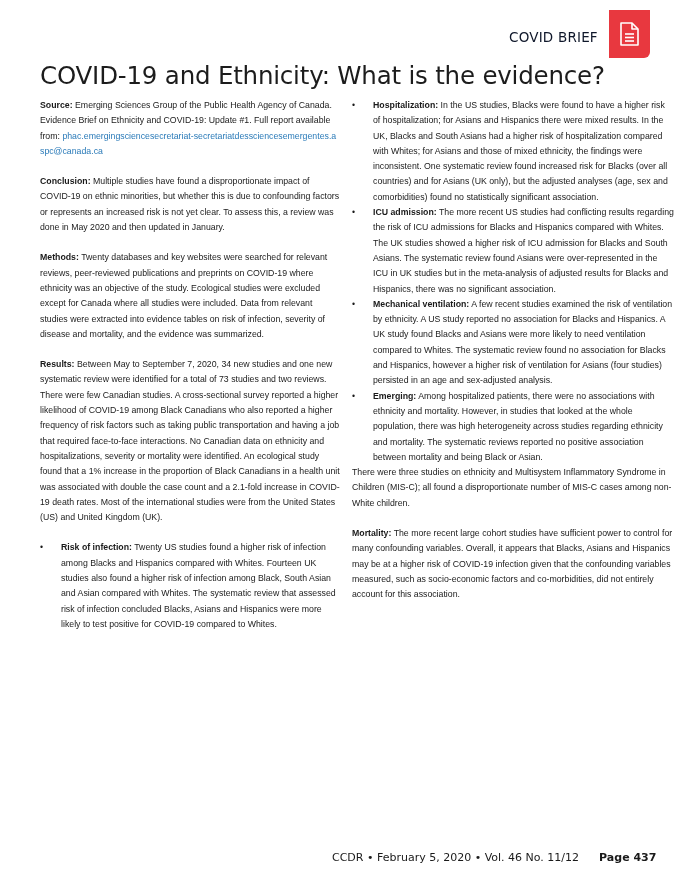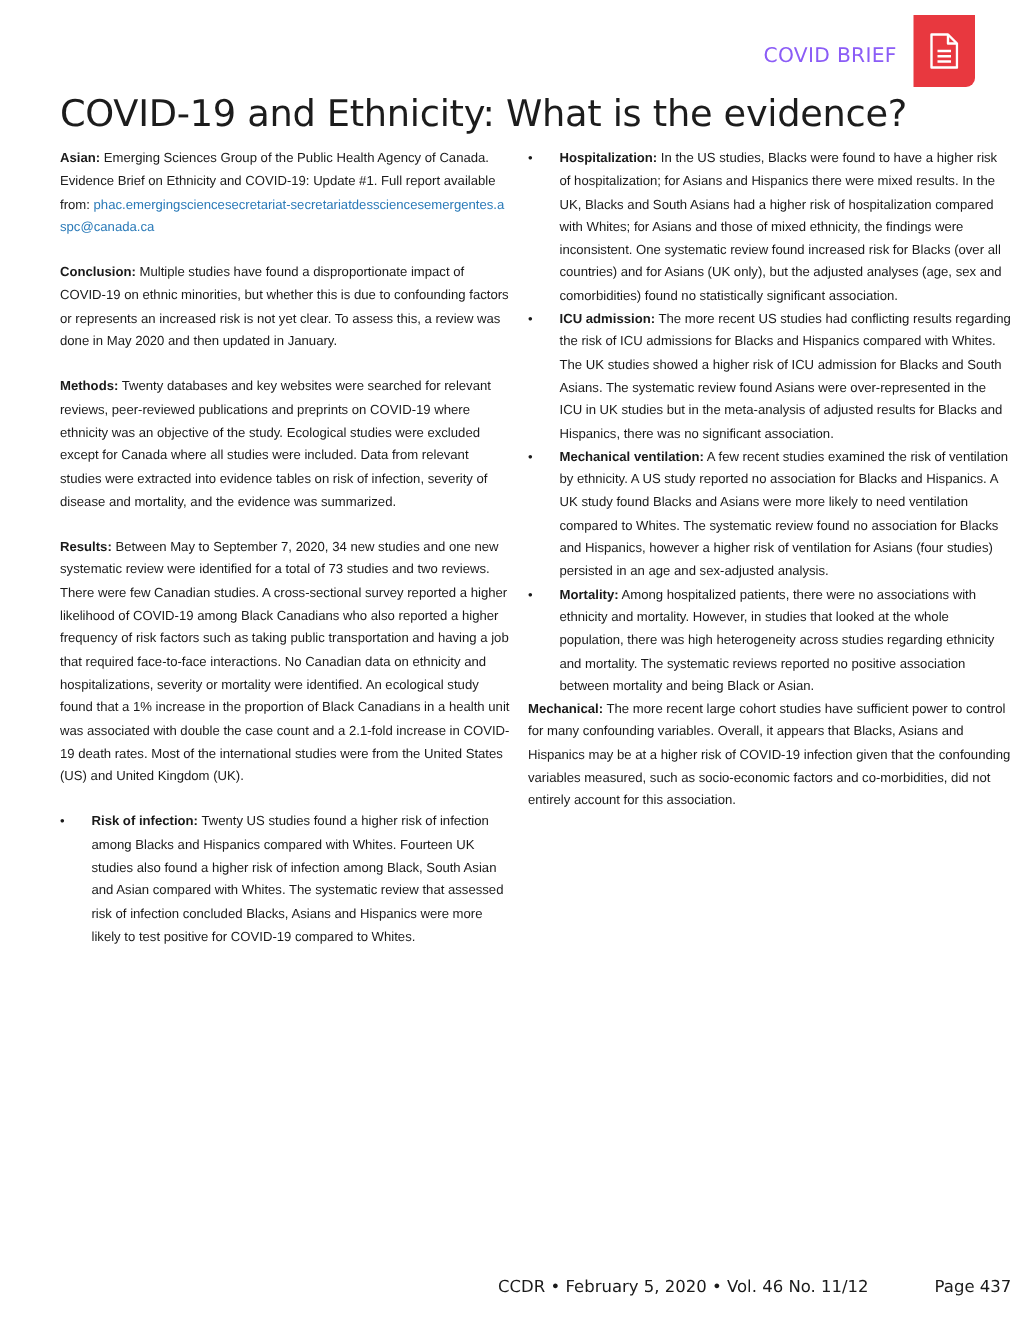--- a/index.html
+++ b/index.html
@@ -3,21 +3,21 @@
   <meta charset="utf-8">
   <style>
     html, body { margin: 0; padding: 0; background: #ffffff; }
     body {
       width: 690px; height: 893px; position: relative; overflow: hidden;
       font-family: "Liberation Sans", "DejaVu Sans", sans-serif;
       color: #1a1a1a;
     }
     .header-label {
       position: absolute; left: 509px; top: 29px;
-      font-size: 13.5px; letter-spacing: 0.2px; color: #8b5cf6;
+      font-size: 13.5px; letter-spacing: 0.2px; color: #0f172a;
       font-family: "DejaVu Sans", sans-serif;
     }
     .header-icon {
       position: absolute; left: 609px; top: 10px; width: 41px; height: 48px;
       background: #e8383f; border-bottom-right-radius: 6px;
     }
     .header-icon svg { position: absolute; left: 11px; top: 12px; }
     .title {
       position: absolute; left: 40px; top: 61px;
       font-size: 24.5px; font-weight: normal; color: #1c1c1c; margin: 0;
@@ -29,41 +29,41 @@
     .para { margin: 0 0 15px 0; }
     .para b, .bullet b { font-weight: bold; }
     .link { color: #2a7ab8; text-align: center; }
     .bullets { margin: 0; padding: 0; list-style: none; }
     .bullet { position: relative; padding-left: 21px; margin: 0; }
     .bullet .dot { position: absolute; left: 0; top: 0; }
     .footer {
       position: absolute; left: 332px; top: 851px; font-size: 11px; color: #1a1a1a;
       font-family: "DejaVu Sans", sans-serif;
     }
-    .footer .page { margin-left: 44px; }
+    .footer .page { margin-left: 20px; font-weight: bold; }
   </style>
 </head>
 <body>
 
 <div class="header-label">COVID BRIEF</div>
 <div class="header-icon">
   <svg width="19" height="24" viewBox="0 0 19 24">
     <path d="M1 1 H12 L18 7 V23 H1 Z" fill="none" stroke="#ffffff" stroke-width="1.6" stroke-linejoin="round"></path>
     <path d="M12 1 V7 H18" fill="none" stroke="#ffffff" stroke-width="1.6" stroke-linejoin="round"></path>
     <line x1="5" y1="12" x2="14" y2="12" stroke="#ffffff" stroke-width="1.6"></line>
     <line x1="5" y1="15.5" x2="14" y2="15.5" stroke="#ffffff" stroke-width="1.6"></line>
     <line x1="5" y1="19" x2="14" y2="19" stroke="#ffffff" stroke-width="1.6"></line>
   </svg>
 </div>
 
 <h1 class="title">COVID-19 and Ethnicity: What is the evidence?</h1>
 
 <div class="col col-left">
   <p class="para">
-    <b>Asian:</b><span> Emerging Sciences Group of the Public Health Agency of Canada. Evidence Brief on Ethnicity and COVID-19: Update #1. Full report available from: </span><span class="link" style="word-break: break-all;">phac.emergingsciencesecretariat-secretariatdessciencesemergentes.aspc@canada.ca</span>
+    <b>Source:</b><span> Emerging Sciences Group of the Public Health Agency of Canada. Evidence Brief on Ethnicity and COVID-19: Update #1. Full report available from: </span><span class="link" style="word-break: break-all;">phac.emergingsciencesecretariat-secretariatdessciencesemergentes.aspc@canada.ca</span>
   </p>
   <p class="para">
     <b>Conclusion:</b><span> Multiple studies have found a disproportionate impact of COVID-19 on ethnic minorities, but whether this is due to confounding factors or represents an increased risk is not yet clear. To assess this, a review was done in May 2020 and then updated in January.</span>
   </p>
   <p class="para">
     <b>Methods:</b><span> Twenty databases and key websites were searched for relevant reviews, peer-reviewed publications and preprints on COVID-19 where ethnicity was an objective of the study. Ecological studies were excluded except for Canada where all studies were included. Data from relevant studies were extracted into evidence tables on risk of infection, severity of disease and mortality, and the evidence was summarized.</span>
   </p>
   <p class="para">
     <b>Results:</b><span> Between May to September 7, 2020, 34 new studies and one new systematic review were identified for a total of 73 studies and two reviews. There were few Canadian studies. A cross-sectional survey reported a higher likelihood of COVID-19 among Black Canadians who also reported a higher frequency of risk factors such as taking public transportation and having a job that required face-to-face interactions. No Canadian data on ethnicity and hospitalizations, severity or mortality were identified. An ecological study found that a 1% increase in the proportion of Black Canadians in a health unit was associated with double the case count and a 2.1-fold increase in COVID-19 death rates. Most of the international studies were from the United States (US) and United Kingdom (UK).</span>
   </p>
@@ -84,23 +84,24 @@
     <li class="bullet">
       <span class="dot">•</span>
       <b>ICU admission:</b><span> The more recent US studies had conflicting results regarding the risk of ICU admissions for Blacks and Hispanics compared with Whites. The UK studies showed a higher risk of ICU admission for Blacks and South Asians. The systematic review found Asians were over-represented in the ICU in UK studies but in the meta-analysis of adjusted results for Blacks and Hispanics, there was no significant association.</span>
     </li>
     <li class="bullet">
       <span class="dot">•</span>
       <b>Mechanical ventilation:</b><span> A few recent studies examined the risk of ventilation by ethnicity. A US study reported no association for Blacks and Hispanics. A UK study found Blacks and Asians were more likely to need ventilation compared to Whites. The systematic review found no association for Blacks and Hispanics, however a higher risk of ventilation for Asians (four studies) persisted in an age and sex-adjusted analysis.</span>
     </li>
     <li class="bullet">
       <span class="dot">•</span>
-      <b>Mortality:</b><span> Among hospitalized patients, there were no associations with ethnicity and mortality. However, in studies that looked at the whole population, there was high heterogeneity across studies regarding ethnicity and mortality. The systematic reviews reported no positive association between mortality and being Black or Asian.</span>
+      <b>Emerging:</b><span> Among hospitalized patients, there were no associations with ethnicity and mortality. However, in studies that looked at the whole population, there was high heterogeneity across studies regarding ethnicity and mortality. The systematic reviews reported no positive association between mortality and being Black or Asian.</span>
     </li>
   </ul>
+  <p class="para">There were three studies on ethnicity and Multisystem Inflammatory Syndrome in Children (MIS-C); all found a disproportionate number of MIS-C cases among non-White children.</p>
   <p class="para">
-    <b>Mechanical:</b><span> The more recent large cohort studies have sufficient power to control for many confounding variables. Overall, it appears that Blacks, Asians and Hispanics may be at a higher risk of COVID-19 infection given that the confounding variables measured, such as socio-economic factors and co-morbidities, did not entirely account for this association.</span>
+    <b>Mortality:</b><span> The more recent large cohort studies have sufficient power to control for many confounding variables. Overall, it appears that Blacks, Asians and Hispanics may be at a higher risk of COVID-19 infection given that the confounding variables measured, such as socio-economic factors and co-morbidities, did not entirely account for this association.</span>
   </p>
 </div>
 
 <div class="footer">
   <span>CCDR • February 5, 2020 • Vol. 46 No. 11/12</span><span class="page">Page 437</span>
 </div>
 
 </body></html>

